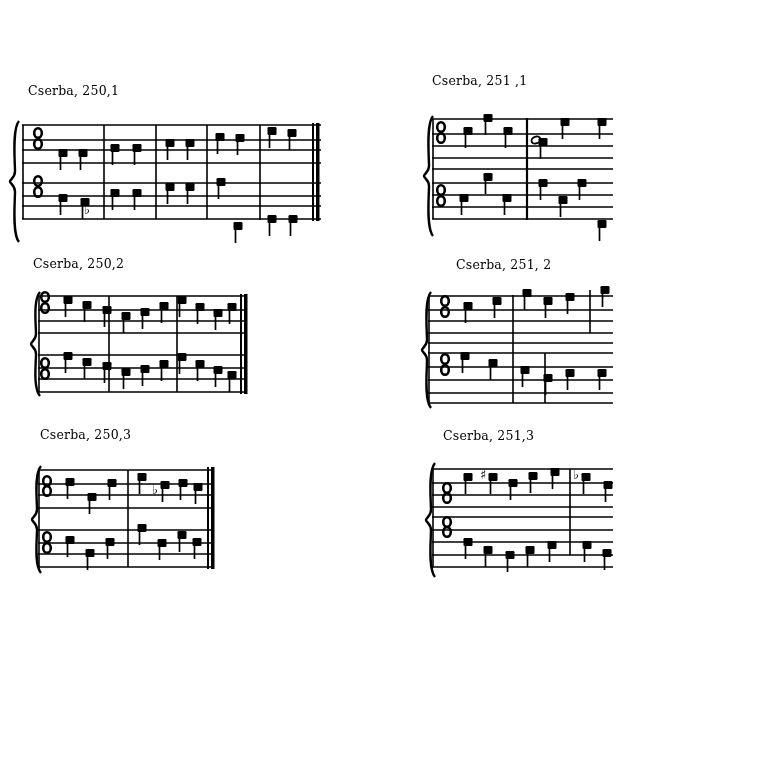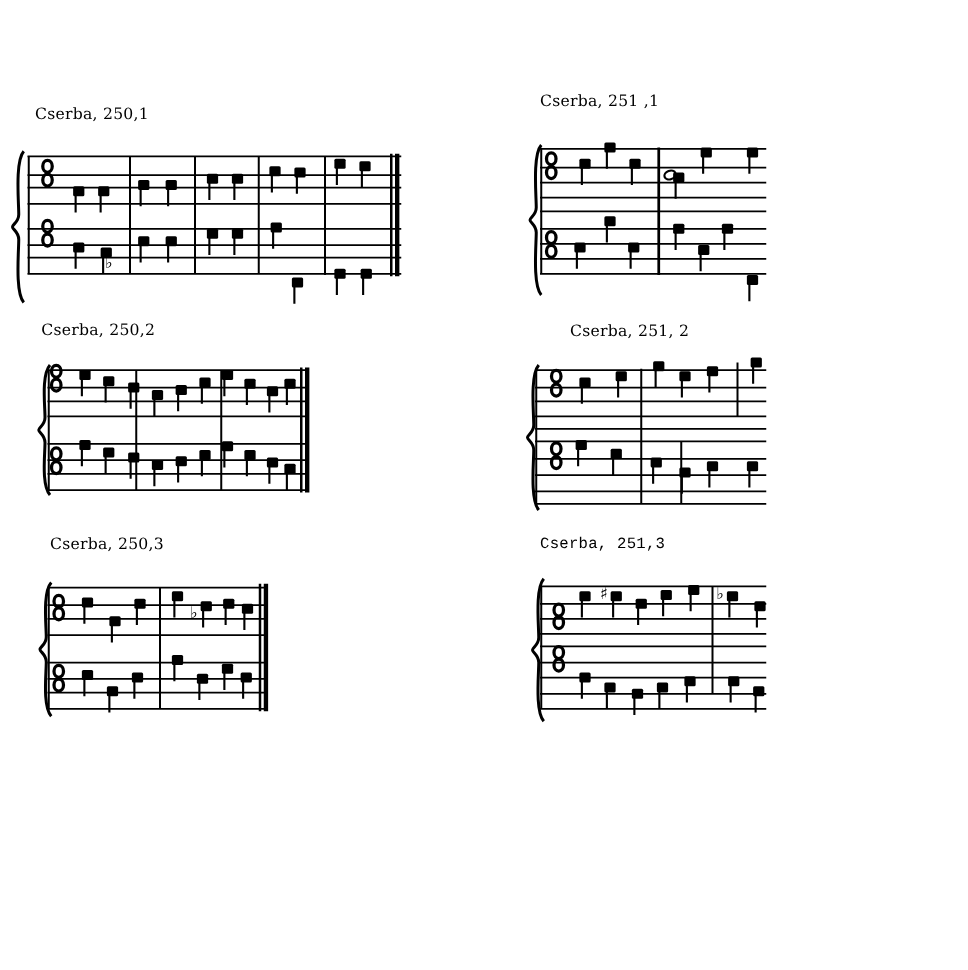--- a/index.html
+++ b/index.html
@@ -25,21 +25,21 @@
 </head>
 <body>
 
 <div id="page">
 
   <div class="ex-label" style="left: 28px; top: 84px;">Cserba, 250,1</div>
   <div class="ex-label" style="left: 432px; top: 74px;">Cserba, 251 ,1</div>
   <div class="ex-label" style="left: 33px; top: 257px; text-align: right;">Cserba, 250,2</div>
   <div class="ex-label" style="left: 456px; top: 258px;">Cserba, 251, 2</div>
   <div class="ex-label" style="left: 40px; top: 428px;">Cserba, 250,3</div>
-  <div class="ex-label" style="left: 432px; top: 429px; font-family: Liberation Mono, monospace;">Cserba, 251,3</div>
+  <div class="ex-label" style="left: 443px; top: 429px;">Cserba, 251,3</div>
 
   <svg id="notation" width="774" height="776" viewBox="0 0 774 776">
       <g>
         <path d="M 19 121
         C 12 129 15 161.5 15 171.5
         C 15 177.5 10 179.5 10 181.5
         C 10 183.5 15 185.5 15 191.5
         C 15 201.5 12 234 19 242" fill="none" stroke="#000000" stroke-width="2.4"></path>
         <line x1="23" y1="125" x2="23" y2="219" stroke="#000000" stroke-width="1.6"></line>
         <line x1="22" y1="125" x2="321" y2="125" stroke="#000000" stroke-width="1.4"></line>

